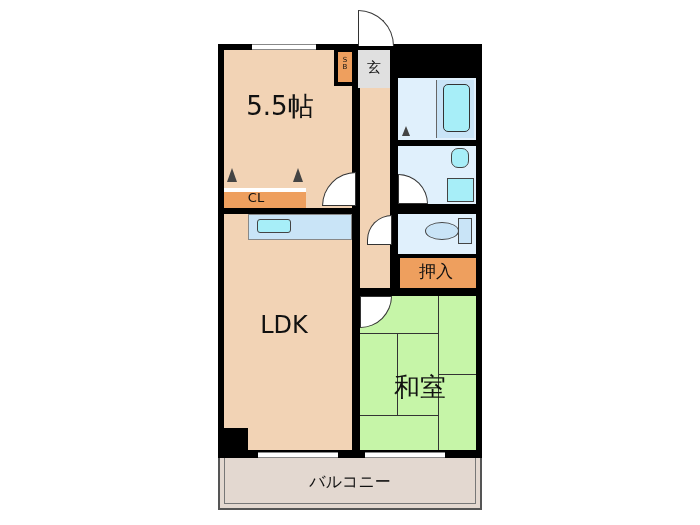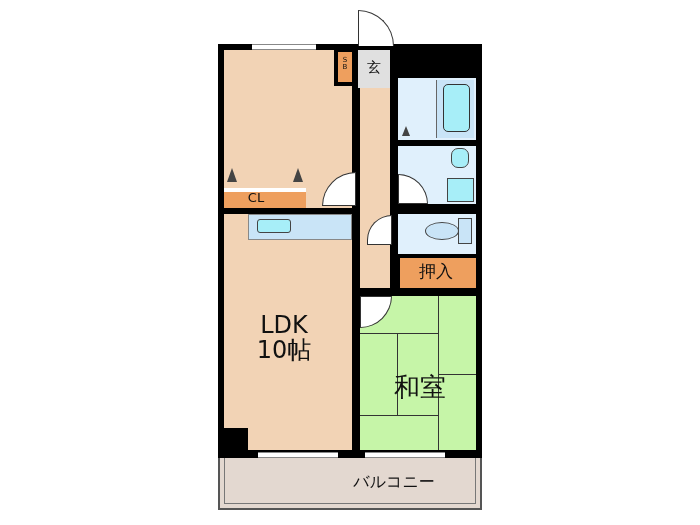--- a/index.html
+++ b/index.html
@@ -11,20 +11,21 @@
   .window { position:absolute; background:#fff; border-top:1.5px solid #888; border-bottom:1.5px solid #888; box-sizing:border-box; }
 </style>
 </head>
 <body>
 
 <div class="abs wall" style="left:218px;top:44px;width:264px;height:414px;"></div>
 
 <div class="abs" style="left:224px;top:50px;width:110px;height:138px;background:#f2d3b5;"></div>
 <div class="abs" style="left:224px;top:86px;width:128px;height:102px;background:#f2d3b5;"></div>
 <div class="label" style="left:230px;top:93px;width:100px;font-size:26px;">
+  <div>5.5帖</div>
 </div>
 
 <div class="abs" style="left:224px;top:188px;width:82px;height:20px;background:#ee9f5e;border-top:4px solid #fff;"></div>
 <div class="label" style="left:224px;top:191px;width:64px;font-size:13px;">CL</div>
 <div class="abs" style="left:227px;top:168px;width:0;height:0;border-left:5px solid transparent;border-right:5px solid transparent;border-bottom:14px solid #444;"></div>
 <div class="abs" style="left:293px;top:168px;width:0;height:0;border-left:5px solid transparent;border-right:5px solid transparent;border-bottom:14px solid #444;"></div>
 <div class="abs" style="left:306px;top:188px;width:46px;height:20px;background:#f2d3b5;"></div>
 
 <div class="abs" style="left:338px;top:52px;width:14px;height:30px;background:#ee9f5e;"></div>
 <div class="label" style="left:338px;top:57px;width:14px;font-size:7px;">
@@ -56,33 +57,32 @@
 
 <div class="abs" style="left:400px;top:258px;width:76px;height:30px;background:#ee9f5e;"></div>
 <div class="label" style="left:400px;top:263px;width:72px;font-size:17px;">押入</div>
 
 <div class="abs" style="left:224px;top:214px;width:128px;height:236px;background:#f2d3b5;"></div>
 <div class="abs" style="left:248px;top:214px;width:104px;height:26px;background:#c9e4f7;border:1px solid #888;"></div>
 <div class="abs" style="left:257px;top:219px;width:34px;height:14px;background:#a7eef8;border:1.5px solid #444;border-radius:3px;"></div>
 <div class="abs wall" style="left:218px;top:428px;width:30px;height:30px;"></div>
 <div class="label" style="left:234px;top:313px;width:100px;font-size:24px;">
   <div>LDK</div>
-  <div>10帖</div>
 </div>
 
 <div class="abs" style="left:360px;top:296px;width:116px;height:154px;background:#c6f5a8;"></div>
 <div class="abs" style="left:438px;top:296px;width:1px;height:154px;background:#333;"></div>
 <div class="abs" style="left:360px;top:333px;width:78px;height:1px;background:#333;"></div>
 <div class="abs" style="left:438px;top:374px;width:38px;height:1px;background:#333;"></div>
 <div class="abs" style="left:360px;top:415px;width:78px;height:1px;background:#333;"></div>
 <div class="abs" style="left:397px;top:334px;width:1px;height:81px;background:#333;"></div>
 <div class="door-arc" style="left:360px;top:296px;width:32px;height:32px;border-radius:0 0 32px 0;"></div>
 <div class="label" style="left:370px;top:338px;width:100px;font-size:26px;margin-top:36px;">
   <div>和室</div>
 </div>
 
 <div class="window" style="left:252px;top:44px;width:64px;height:6px;"></div>
 <div class="window" style="left:258px;top:452px;width:80px;height:6px;"></div>
 <div class="window" style="left:365px;top:452px;width:80px;height:6px;"></div>
 
 <div class="abs" style="left:218px;top:458px;width:264px;height:52px;background:#e3d8d0;border:2px solid #555;border-top:none;"></div>
 <div class="abs" style="left:224px;top:458px;width:252px;height:46px;border:1px solid #777;border-top:none;"></div>
-<div class="label" style="left:218px;top:474px;width:264px;font-size:16px;padding-left:44px;">バルコニー</div>
+<div class="label" style="left:218px;top:474px;width:264px;font-size:16px;">バルコニー</div>
 
 </body></html>

